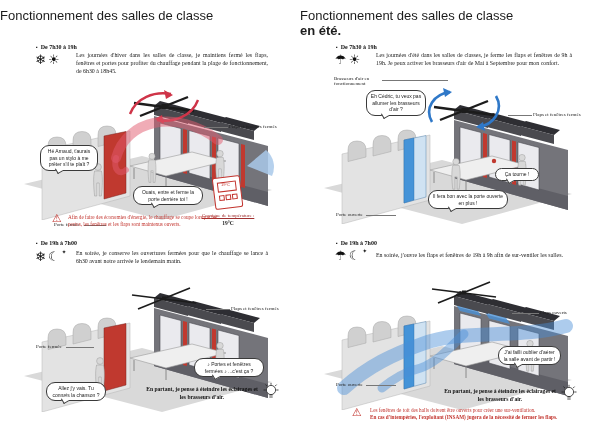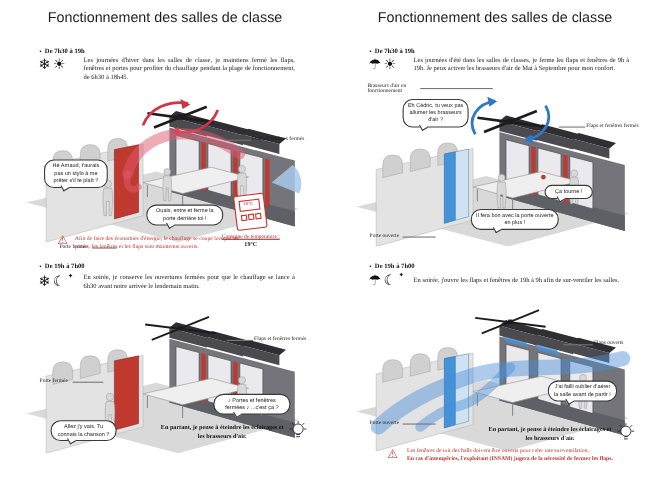--- a/index.html
+++ b/index.html
@@ -1,20 +1,20 @@
 <!DOCTYPE html>
 <html><head>
 <meta charset="utf-8">
 <style>
   html,body{margin:0;padding:0;}
   body{width:600px;height:437px;background:#fff;position:relative;overflow:hidden;
        font-family:"Liberation Serif",serif;color:#222;}
   .page{position:absolute;top:0;width:300px;height:437px;}
   .page-left{left:0;} .page-right{left:300px;}
-  .title{position:absolute;left:0;width:100%;text-align:center;
+  .title{position:absolute;left:0;width:100%;
          font-family:"Liberation Sans",sans-serif;font-size:13px;color:#1c1c1c;}
   .title.l2{font-weight:bold;}
   .sec-head{position:absolute;font:bold 6px "Liberation Serif",serif;color:#111;white-space:nowrap;}
   .sec-head .bullet{margin-right:3px;font-size:5px;}
   .sec-icons{position:absolute;font-family:"DejaVu Sans",sans-serif;font-size:13px;color:#111;
              letter-spacing:2px;white-space:nowrap;}
   .sec-text{position:absolute;font:5.9px/1.32 "Liberation Serif",serif;color:#222;text-align:justify;}
   .scene{position:absolute;}
   .bubble{position:absolute;background:#fff;border:0.8px solid #3a3a3a;border-radius:9px;
           padding:2px 3px;font:5px/1.3 "Liberation Sans",sans-serif;text-align:center;
@@ -216,20 +216,21 @@
   <div class="bubble" style="left:194px;top:358px;width:62px">♪ Portes et fenêtres fermées ♪ ...c'est ça ?</div>
   <div class="footer-note" style="left:146px;top:386px;width:112px">En partant, je pense à éteindre les éclairages et les brasseurs d'air.</div>
   <svg class="bulb" style="left:262px;top:382px" width="18" height="20" viewBox="0 0 18 20">
     <circle cx="9" cy="8" r="4.6"></circle>
     <path d="M7.3,13 h3.4 M7.3,15 h3.4 M9,0.8 v2 M1.5,8 h2.3 M14.2,8 h2.3 M3.4,2.6 l1.6,1.6 M14.6,2.6 l-1.6,1.6" fill="none"></path>
   </svg>
 </div>
 
 <div class="page page-right">
   <div class="title" style="top:8px">Fonctionnement des salles de classe</div>
+  <div class="title l2" style="top:23px">en été.</div>
 
   <div class="sec-head" style="left:36px;top:44px">
     <span class="bullet">▪</span><span>De 7h30 à 19h</span>
   </div>
   <div class="sec-icons" style="left:35px;top:52px">
     <span>☂</span><span>☀</span>
   </div>
   <div class="sec-text" style="left:76px;top:52px;width:196px">Les journées d'été dans les salles de classes, je ferme les flaps et fenêtres de 9h à 19h. Je peux activer les brasseurs d'air de Mai à Septembre pour mon confort.</div>
 
   <div class="lbl" style="left:34px;top:76px;width:48px">Brasseurs d'air en fonctionnement</div>

